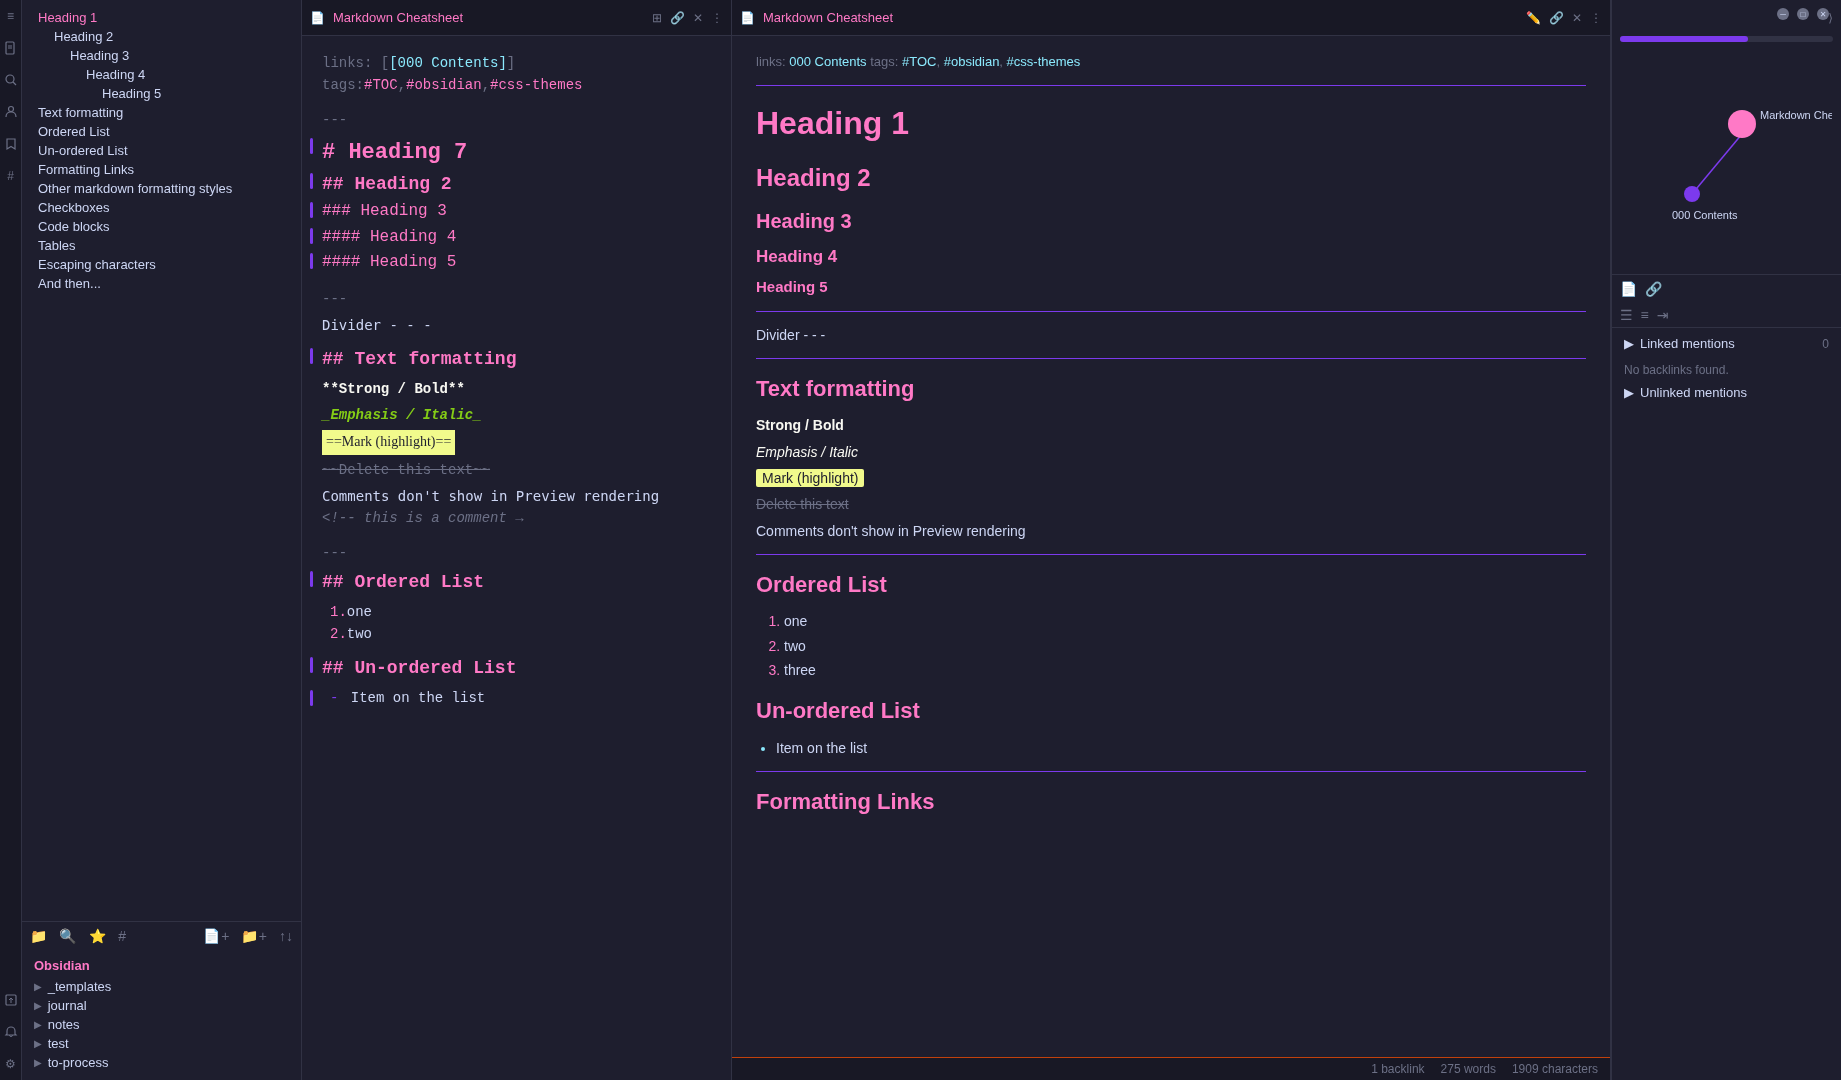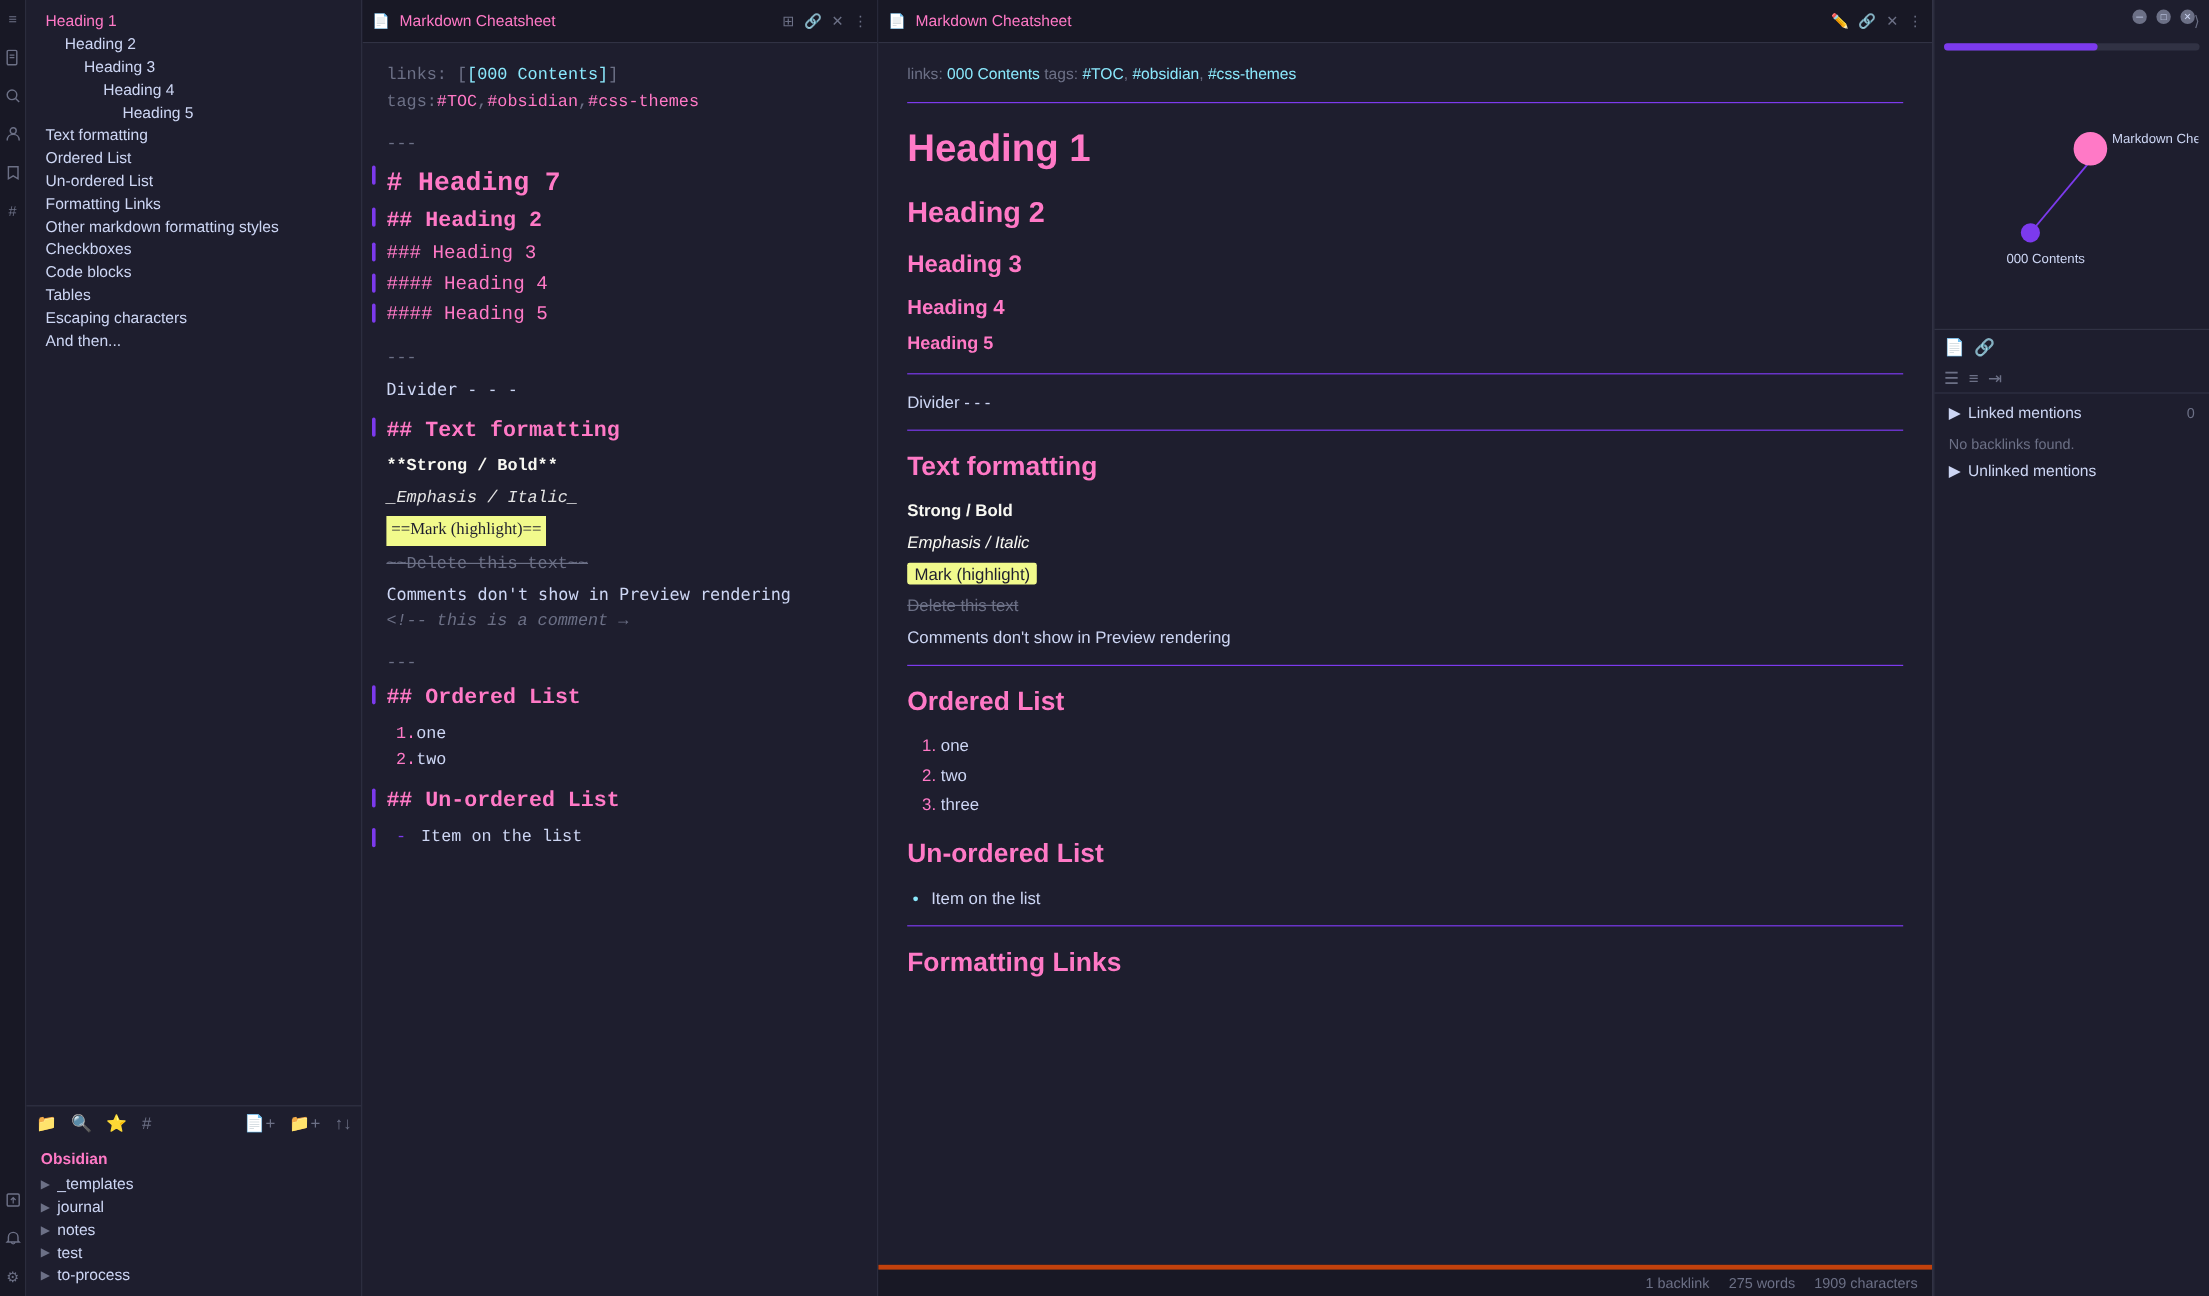--- a/index.html
+++ b/index.html
@@ -203,21 +203,21 @@
       cursor: pointer;
       padding: 4px 12px;
     }
 
     
     .md-h1 { color: #ff79c6; font-size: 22px; font-weight: bold; font-family: 'Courier New', monospace; }
     .md-h2 { color: #ff79c6; font-size: 18px; font-weight: bold; font-family: 'Courier New', monospace; }
     .md-h3 { color: #ff79c6; font-size: 16px; font-family: 'Courier New', monospace; }
     .md-divider { color: #6c7086; font-family: 'Courier New', monospace; margin: 4px 0; }
     .md-bold { color: #f8f8f2; font-weight: bold; font-family: 'Courier New', monospace; }
-    .md-italic { color: #e5e5e5; font-style: italic; font-family: 'Courier New', monospace; }
+    .md-italic { color: #84cc16; font-style: italic; font-family: 'Courier New', monospace; font-weight: bold; }
     .md-mark { background: #f1fa8c; color: #1e1e2e; padding: 1px 4px; font-family: Liberation Serif, serif; }
     .md-strike { text-decoration: line-through; color: #6c7086; font-family: 'Courier New', monospace; }
     .md-comment { color: #6c7086; font-family: 'Courier New', monospace; font-style: italic; }
     .md-list-item { font-family: 'Courier New', monospace; margin-left: 8px; }
     .md-ol-item { font-family: 'Courier New', monospace; margin-left: 8px; }
     .md-link { color: #8be9fd; font-family: 'Courier New', monospace; }
     .md-tag { color: #ff79c6; font-family: 'Courier New', monospace; }
     .bullet-marker { color: #7c3aed; margin-right: 4px; }
     .ol-marker { color: #ff79c6; }
 
@@ -578,21 +578,21 @@
         <li>three</li>
       </ol>
       <h2 class="preview-section-title">Un-ordered List</h2>
       <ul class="preview-ul">
         <li>Item on the list</li>
       </ul>
       <hr class="preview-divider">
       <h2 class="preview-section-title">Formatting Links</h2>
     </div>
 
-    <div style="display:flex;justify-content:flex-end;gap:16px;padding:4px 12px;background:#181825;border-top:4px solid #c2410c;font-size:12px;color:#6c7086;">
+    <div style="display:flex;justify-content:flex-end;gap:16px;padding:4px 12px;background:#181825;border-top:1px solid #c2410c;font-size:12px;color:#6c7086;">
       <span>1 backlink</span>
       <span>275 words</span>
       <span>1909 characters</span>
     </div>
   </div>
 
   <div class="right-sidebar">
     <div class="right-pane-header">
       <span class="expand-icon">⟩</span>
     </div>

